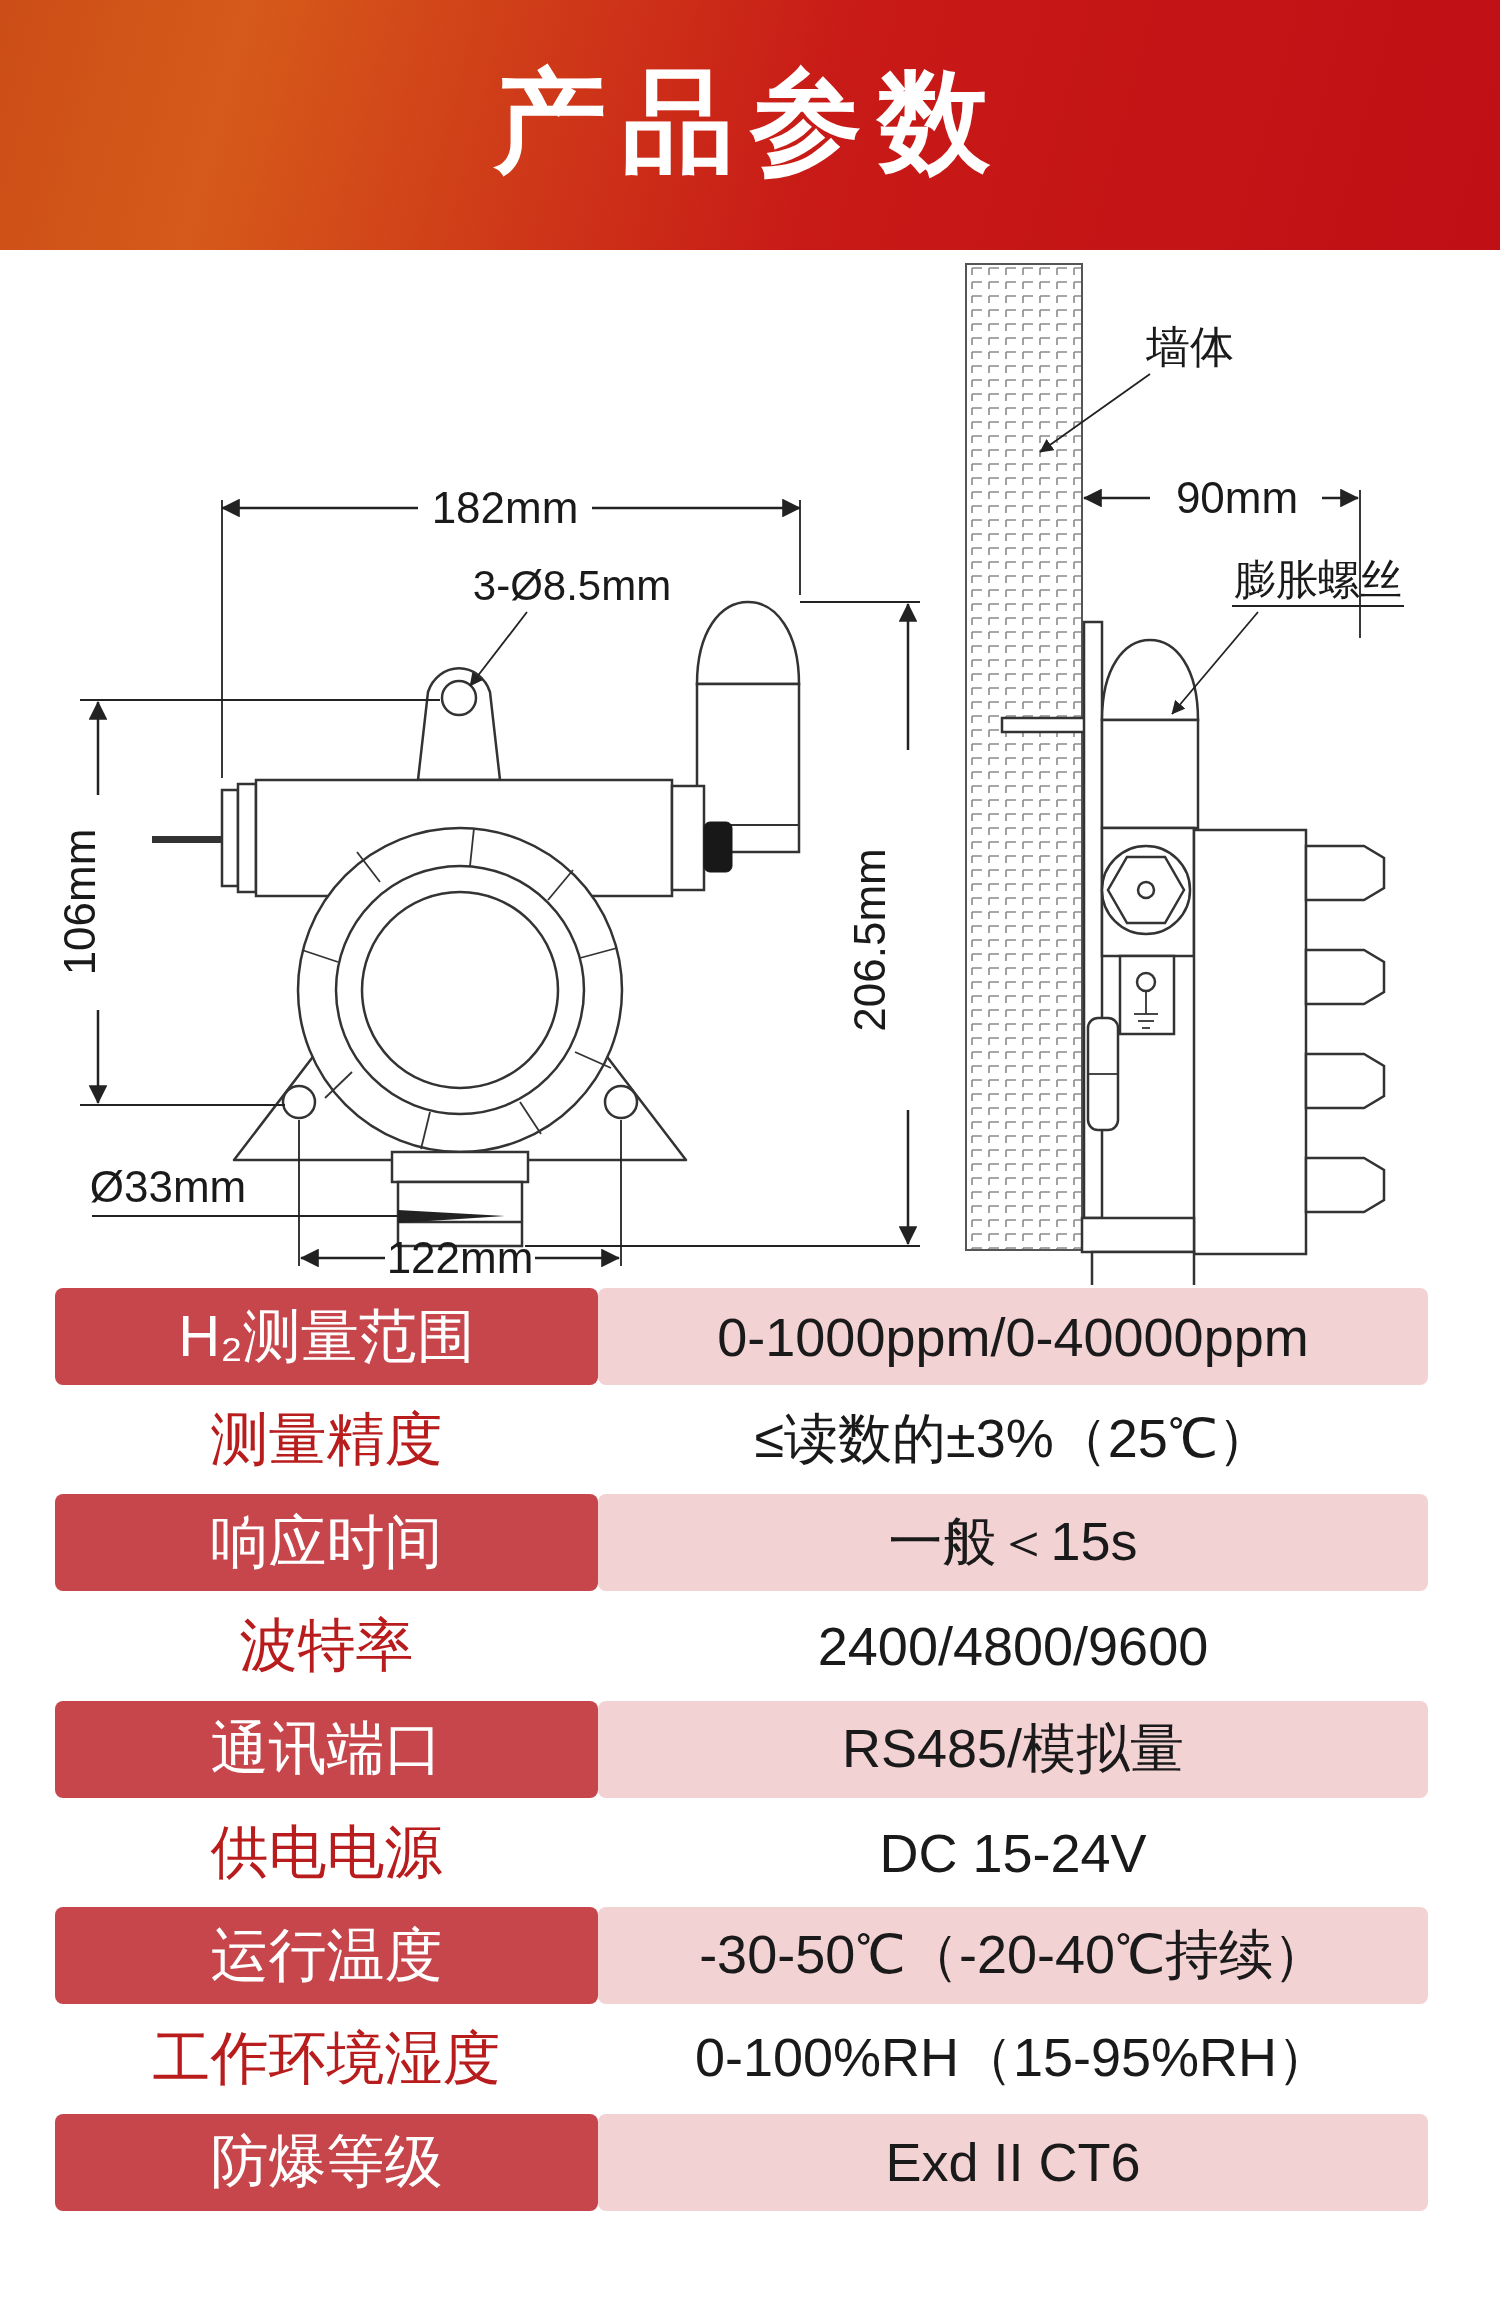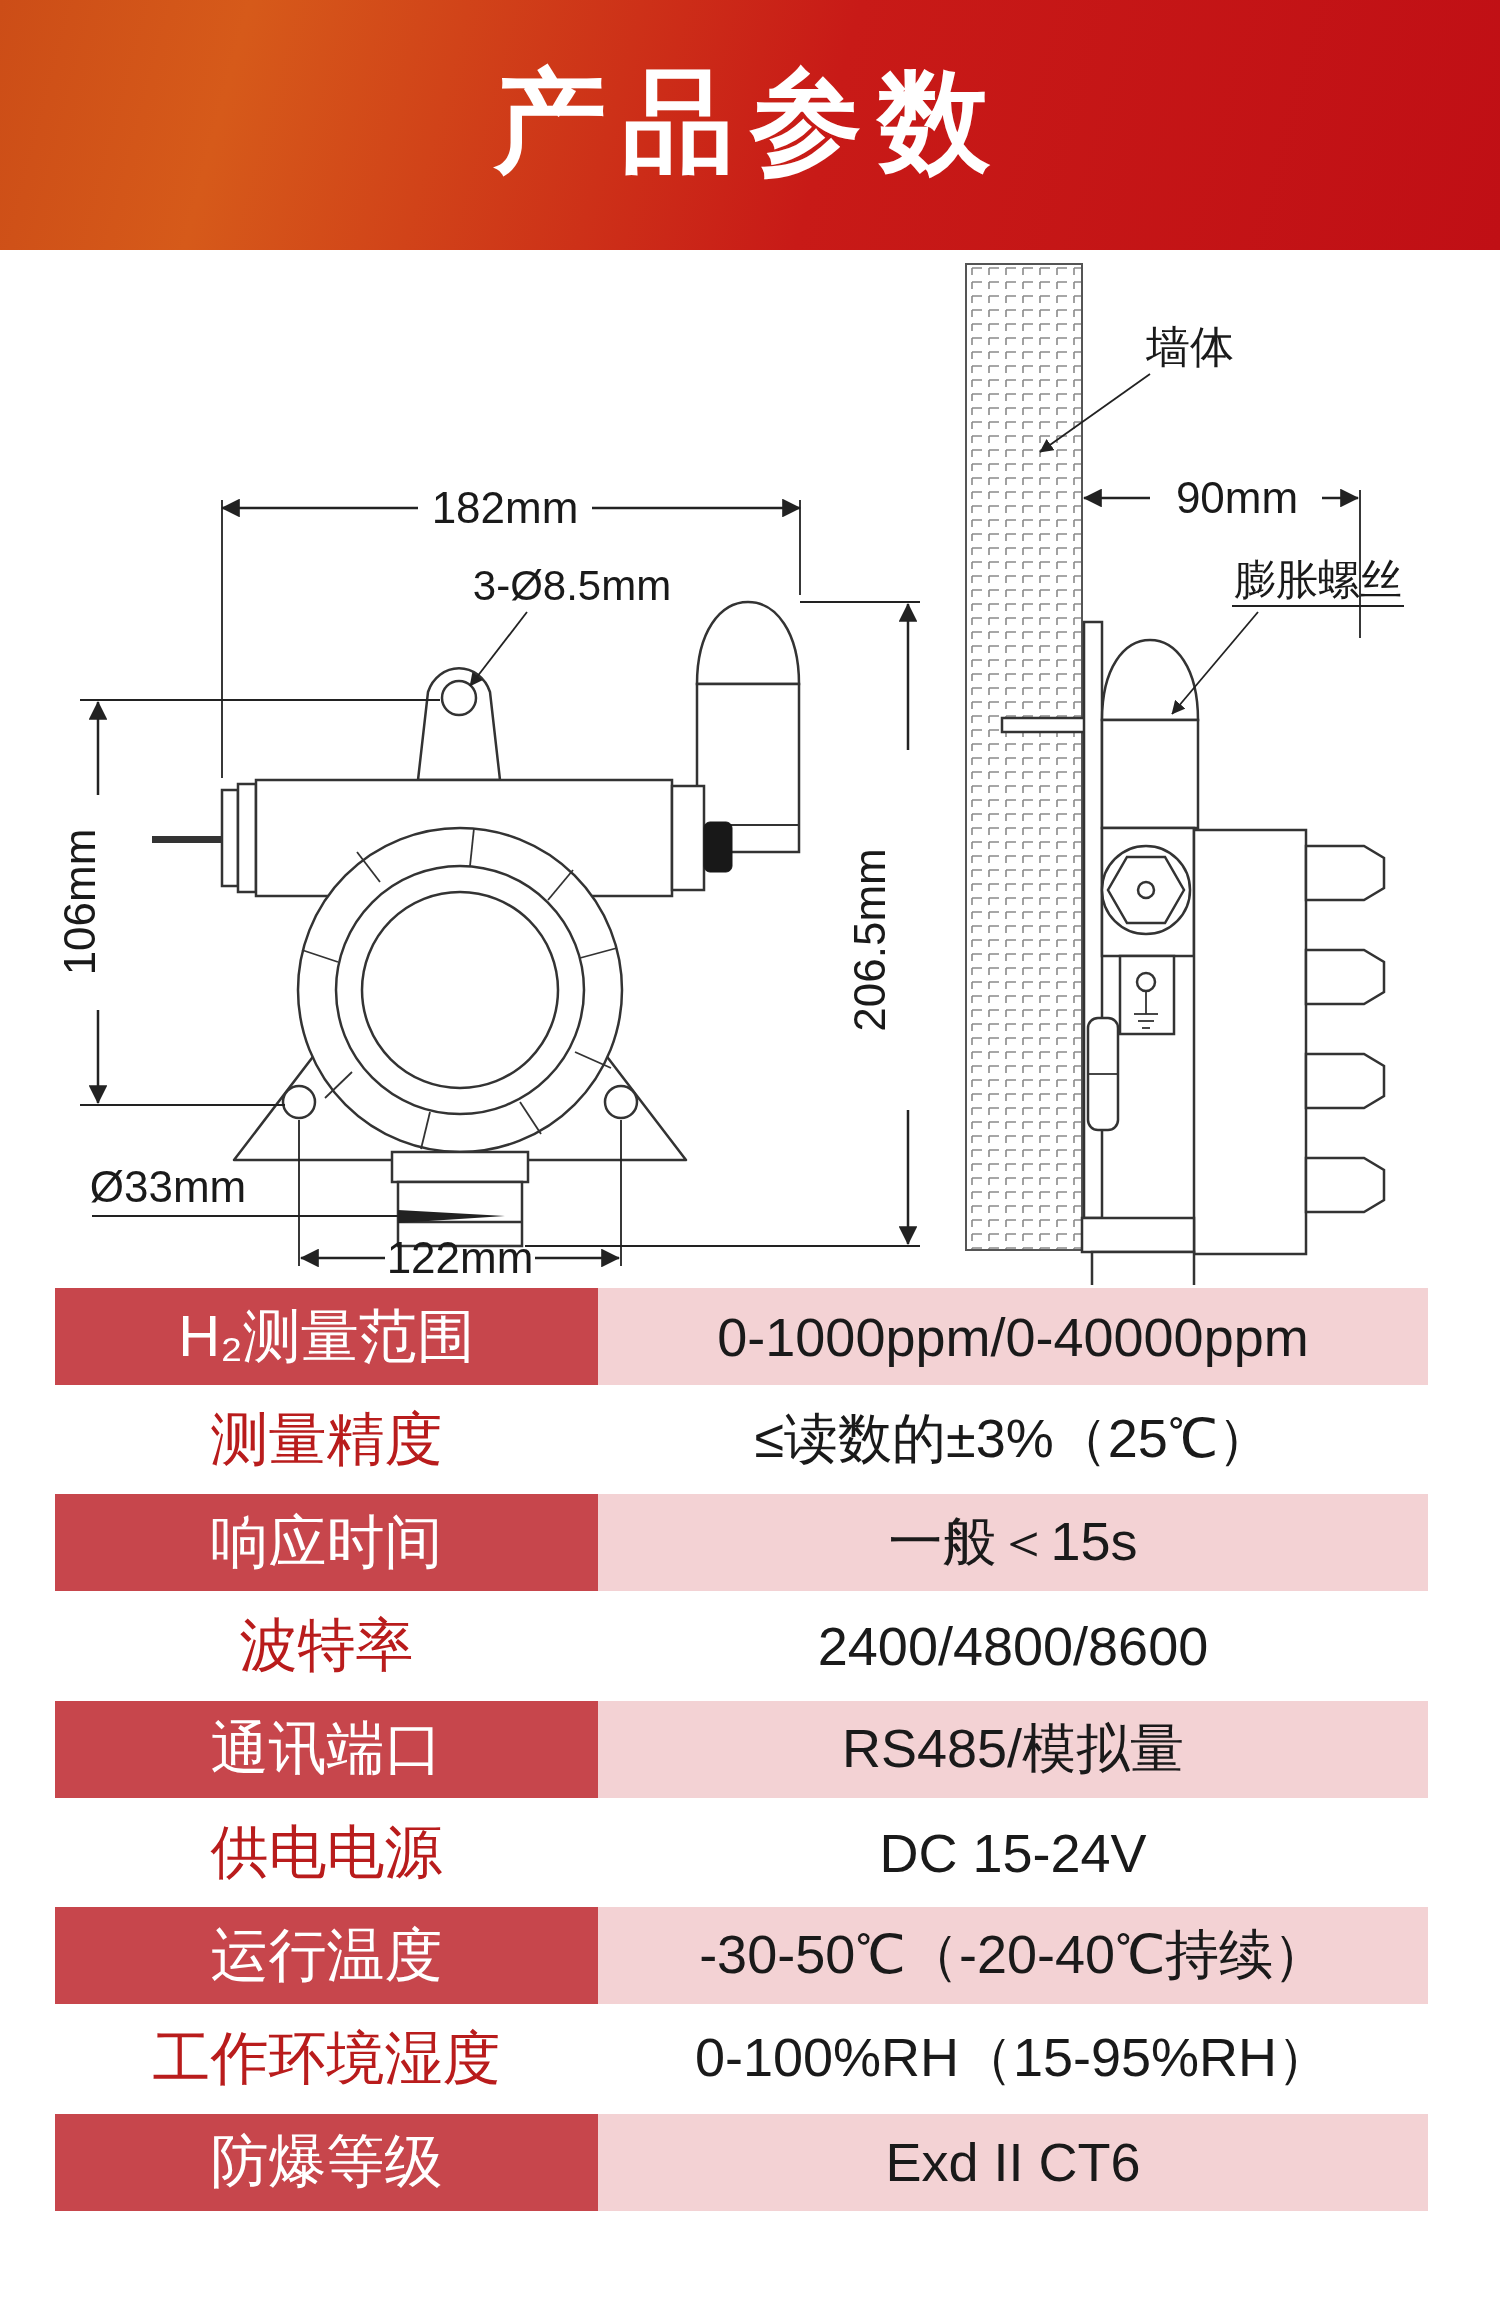--- a/index.html
+++ b/index.html
@@ -22,21 +22,21 @@
   .diagram svg{display:block;}
   .dwg{stroke:#333;stroke-width:2.5;fill:#ffffff;}
   .dwg-thin{stroke:#333;stroke-width:1.8;fill:none;}
   .dim{stroke:#222;stroke-width:2.5;fill:none;}
   .ext{stroke:#222;stroke-width:1.8;fill:none;}
   .dimtext{fill:#1a1a1a;font-size:44px;font-family:"Liberation Sans",sans-serif;}
   .dimtext-sm{fill:#1a1a1a;font-size:42px;font-family:"Liberation Sans",sans-serif;}
   
   .spec-table{position:absolute;top:1285px;left:0;width:1500px;}
   .spec-row{height:103.2px;display:flex;align-items:center;}
-  .spec-cell{height:97px;display:flex;align-items:center;justify-content:center;}
+  .spec-cell{height:97px;display:flex;align-items:center;justify-content:center;border-radius:8px;}
   .spec-label{width:543px;margin-left:55px;font-size:58px;color:#b91c1c;}
   .spec-value{width:830px;font-size:54px;color:#1a1a1a;}
   .spec-row:nth-child(odd) .spec-label{background:#c7464c;color:#ffffff;}
   .spec-row:nth-child(odd) .spec-value{background:#f3d2d4;}
 </style>
 </head>
 <body>
 
 <div class="header">
   <div class="title">产品参数</div>
@@ -194,21 +194,21 @@
   <div class="spec-row">
     <div class="spec-cell spec-label">测量精度</div>
     <div class="spec-cell spec-value">≤读数的±3%（25℃）</div>
   </div>
   <div class="spec-row">
     <div class="spec-cell spec-label">响应时间</div>
     <div class="spec-cell spec-value">一般＜15s</div>
   </div>
   <div class="spec-row">
     <div class="spec-cell spec-label">波特率</div>
-    <div class="spec-cell spec-value">2400/4800/8600</div>
+    <div class="spec-cell spec-value">2400/4800/9600</div>
   </div>
   <div class="spec-row">
     <div class="spec-cell spec-label">通讯端口</div>
     <div class="spec-cell spec-value">RS485/模拟量</div>
   </div>
   <div class="spec-row">
     <div class="spec-cell spec-label">供电电源</div>
     <div class="spec-cell spec-value">DC 15-24V</div>
   </div>
   <div class="spec-row">

